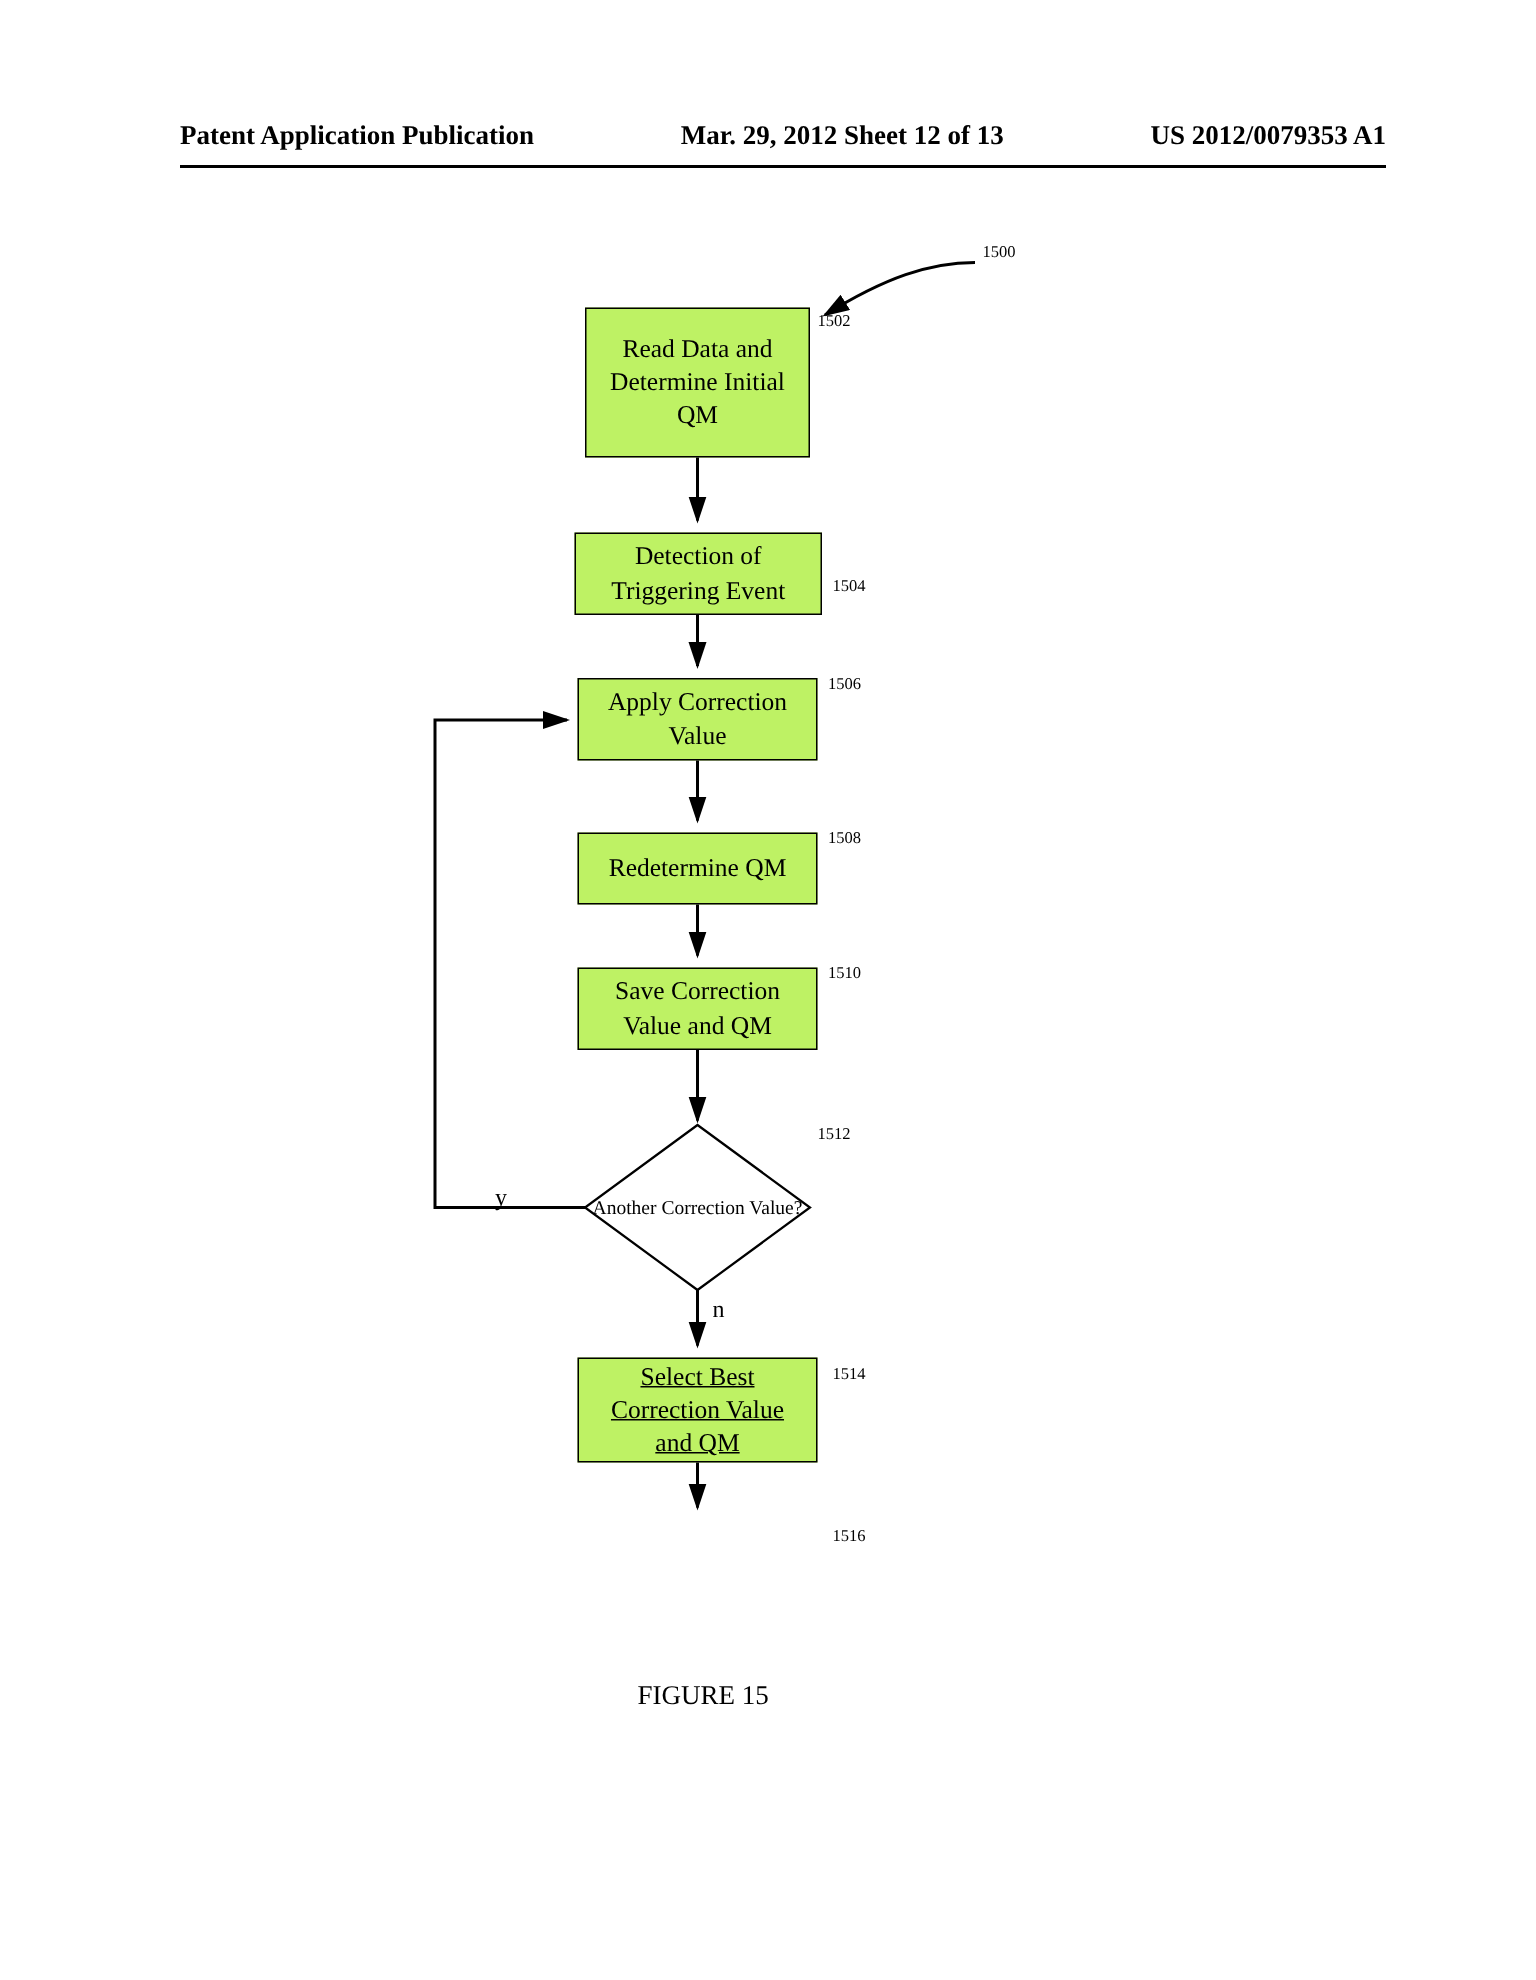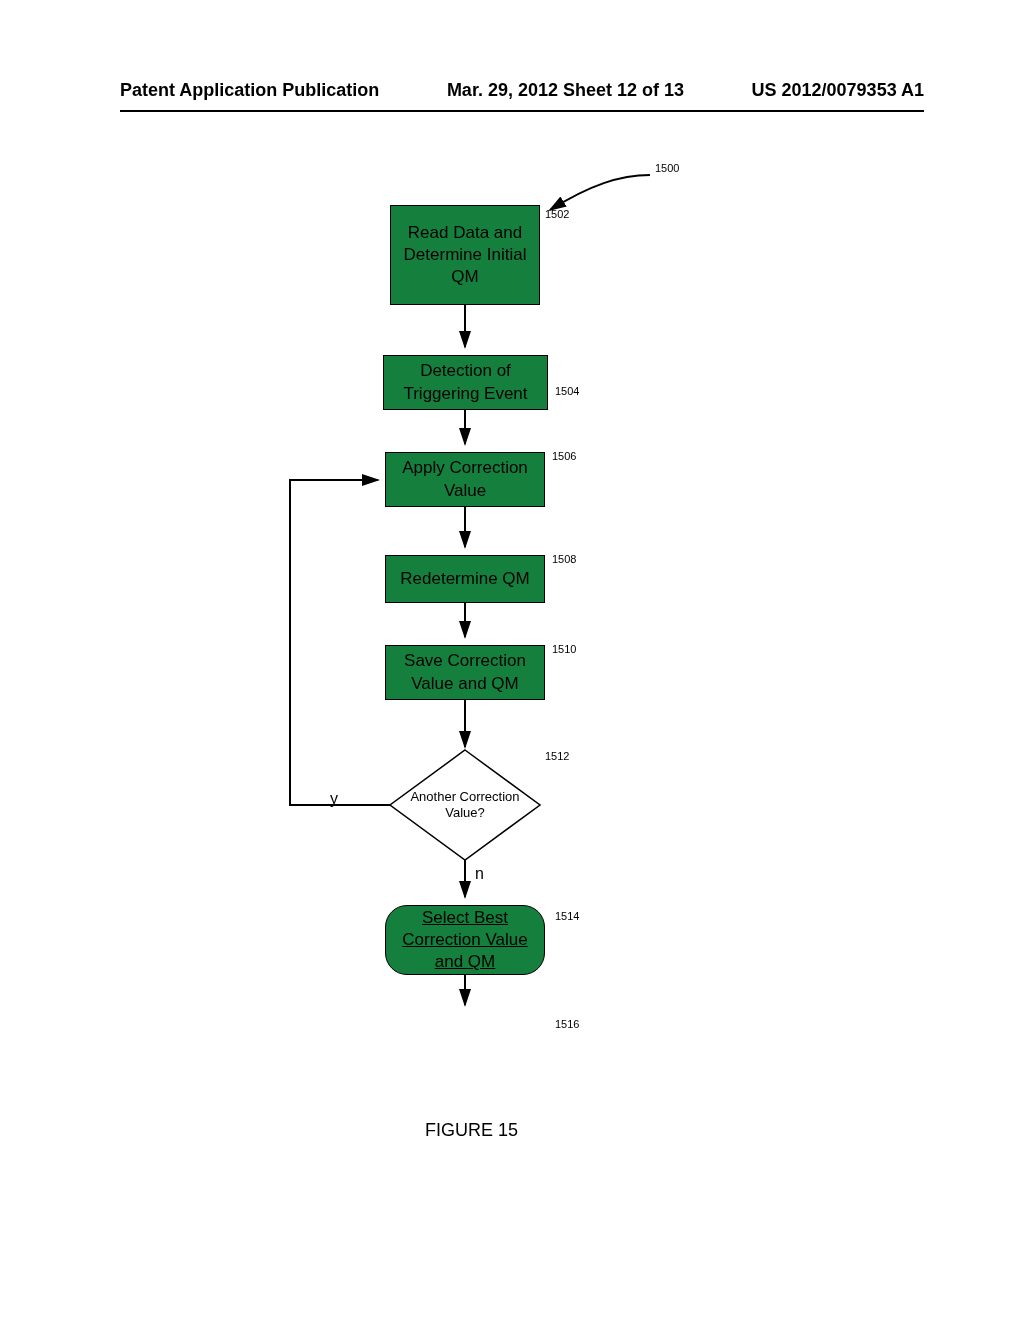--- a/index.html
+++ b/index.html
@@ -8,20 +8,21 @@
     width: 1024px;
     height: 1320px;
     background: #ffffff;
     font-family: Arial, Helvetica, sans-serif;
     color: #000;
   }
   .page {
     position: relative;
     width: 1024px;
     height: 971px;
+    font-family: Liberation Serif, serif;
   }
   .header {
     position: absolute;
     top: 80px;
     left: 120px;
     right: 100px;
     display: flex;
     justify-content: space-between;
     font-size: 18px;
     font-weight: bold;
@@ -40,21 +41,21 @@
   .flow {
     position: absolute;
     left: 0;
     top: 150px;
     width: 1024px;
     height: 1100px;
   }
   .box {
     position: absolute;
     border: 1px solid #000;
-    background: #15803d;
+    background: #bef264;
     text-align: center;
     font-size: 17px;
     display: flex;
     align-items: center;
     justify-content: center;
     line-height: 1.3;
     padding: 6px 8px;
     box-sizing: border-box;
   }
   .ref {
@@ -169,21 +170,21 @@
     <div class="yn" style="left:330px; top:640px;">y</div>
     <svg class="conn" style="left:290px; top:325px; width:110px; height:340px;">
       <path d="M100,330 L0,330 L0,5 L88,5" fill="none" stroke="#000" stroke-width="2" marker-end="url(#ah)"></path>
     </svg>
 
     <div class="yn" style="left:475px; top:715px;">n</div>
     <svg class="conn" style="left:464px; top:710px; width:2px; height:45px;">
       <line x1="1" y1="0" x2="1" y2="37" stroke="#000" stroke-width="2" marker-end="url(#ah)"></line>
     </svg>
 
-    <div class="box underline" style="left:385px; top:755px; width:160px; height:70px;border-radius:22px;">Select Best Correction Value and QM</div>
+    <div class="box underline" style="left:385px; top:755px; width:160px; height:70px;">Select Best Correction Value and QM</div>
     <div class="ref" style="left:555px; top:760px;text-align:right;">1514</div>
 
     <svg class="conn" style="left:464px; top:825px; width:2px; height:38px;">
       <line x1="1" y1="0" x2="1" y2="30" stroke="#000" stroke-width="2" marker-end="url(#ah)"></line>
     </svg>
 
     <div class="ref" style="left:555px; top:868px;">1516</div>
 
     <div class="figlabel" style="left:425px; top:970px;">FIGURE 15</div>
 

